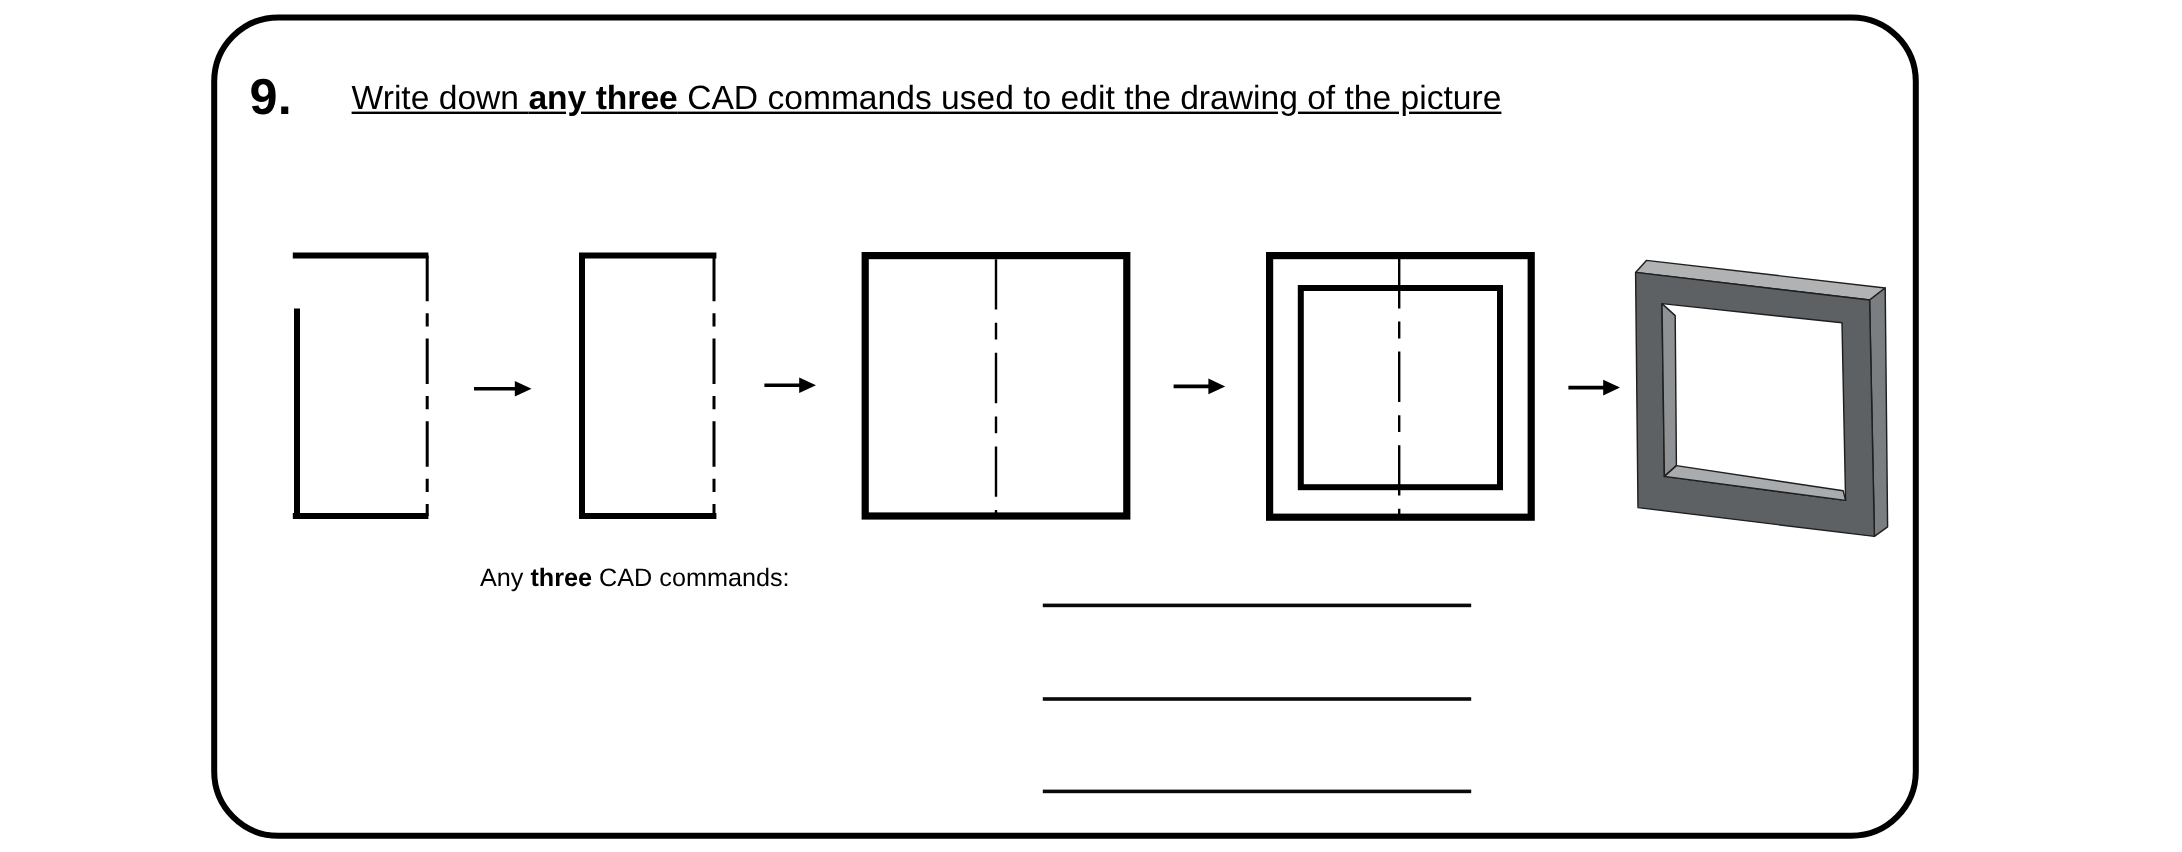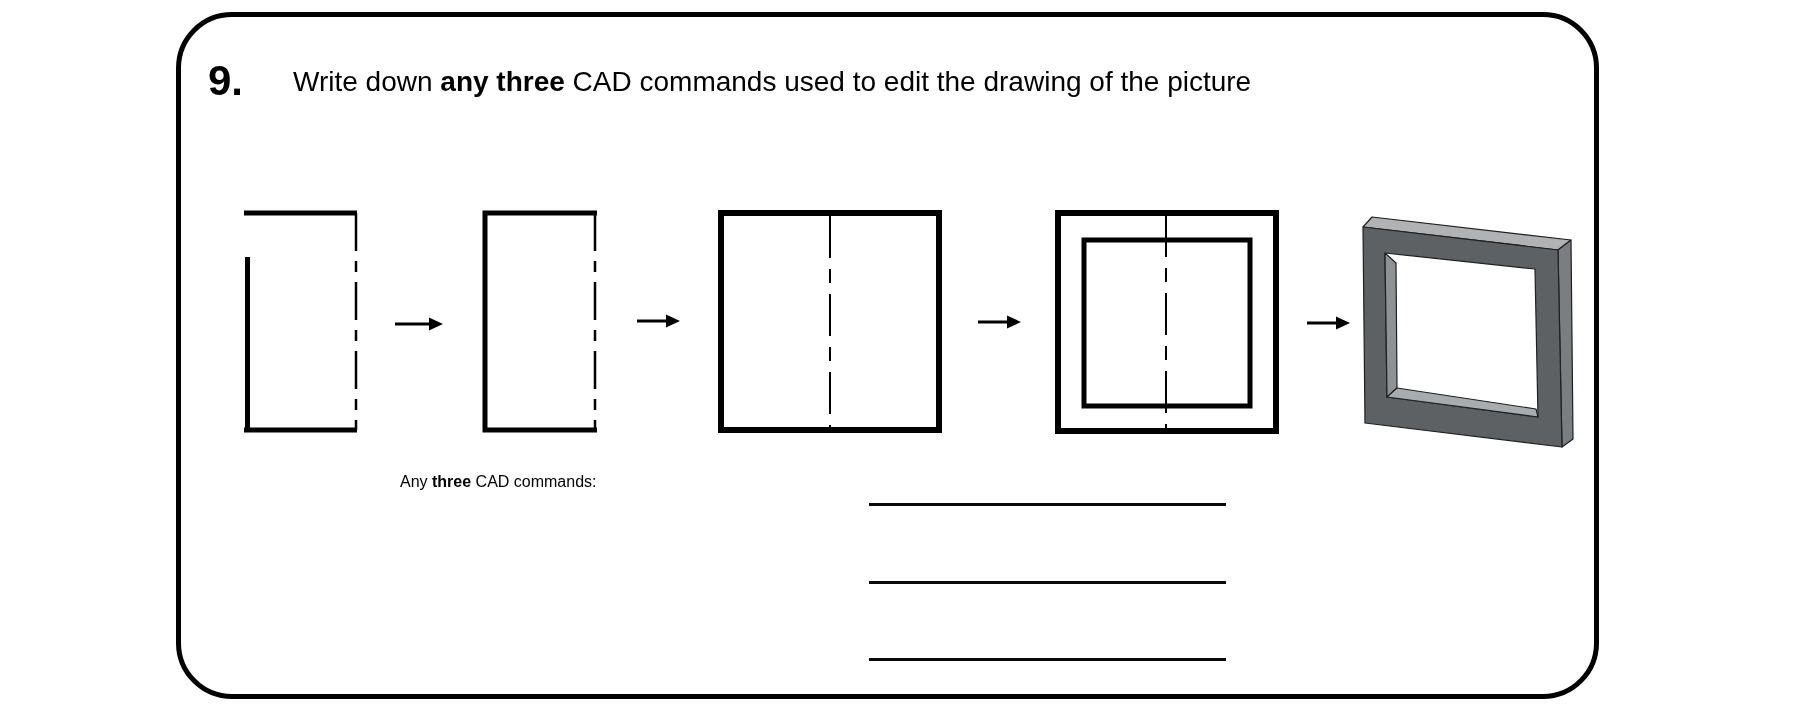--- a/index.html
+++ b/index.html
@@ -25,26 +25,27 @@
     font-size: 42px;
     font-weight: 700;
     line-height: 42px;
   }
   .prompt {
     position: absolute;
     left: 293px; top: 62px;
     font-size: 28px;
     line-height: 40px;
     white-space: nowrap;
+    text-decoration: underline;
   }
   .b { font-weight: 700; }
   .answer-label {
     position: absolute;
     left: 400px; top: 462px;
-    font-size: 16px;
+    font-size: 21px;
     line-height: 40px;
     white-space: nowrap;
   }
   .answer-line {
     position: absolute;
     left: 869px;
     width: 357px;
     height: 0;
     border-top: 3px solid #0a0a0a;
   }

